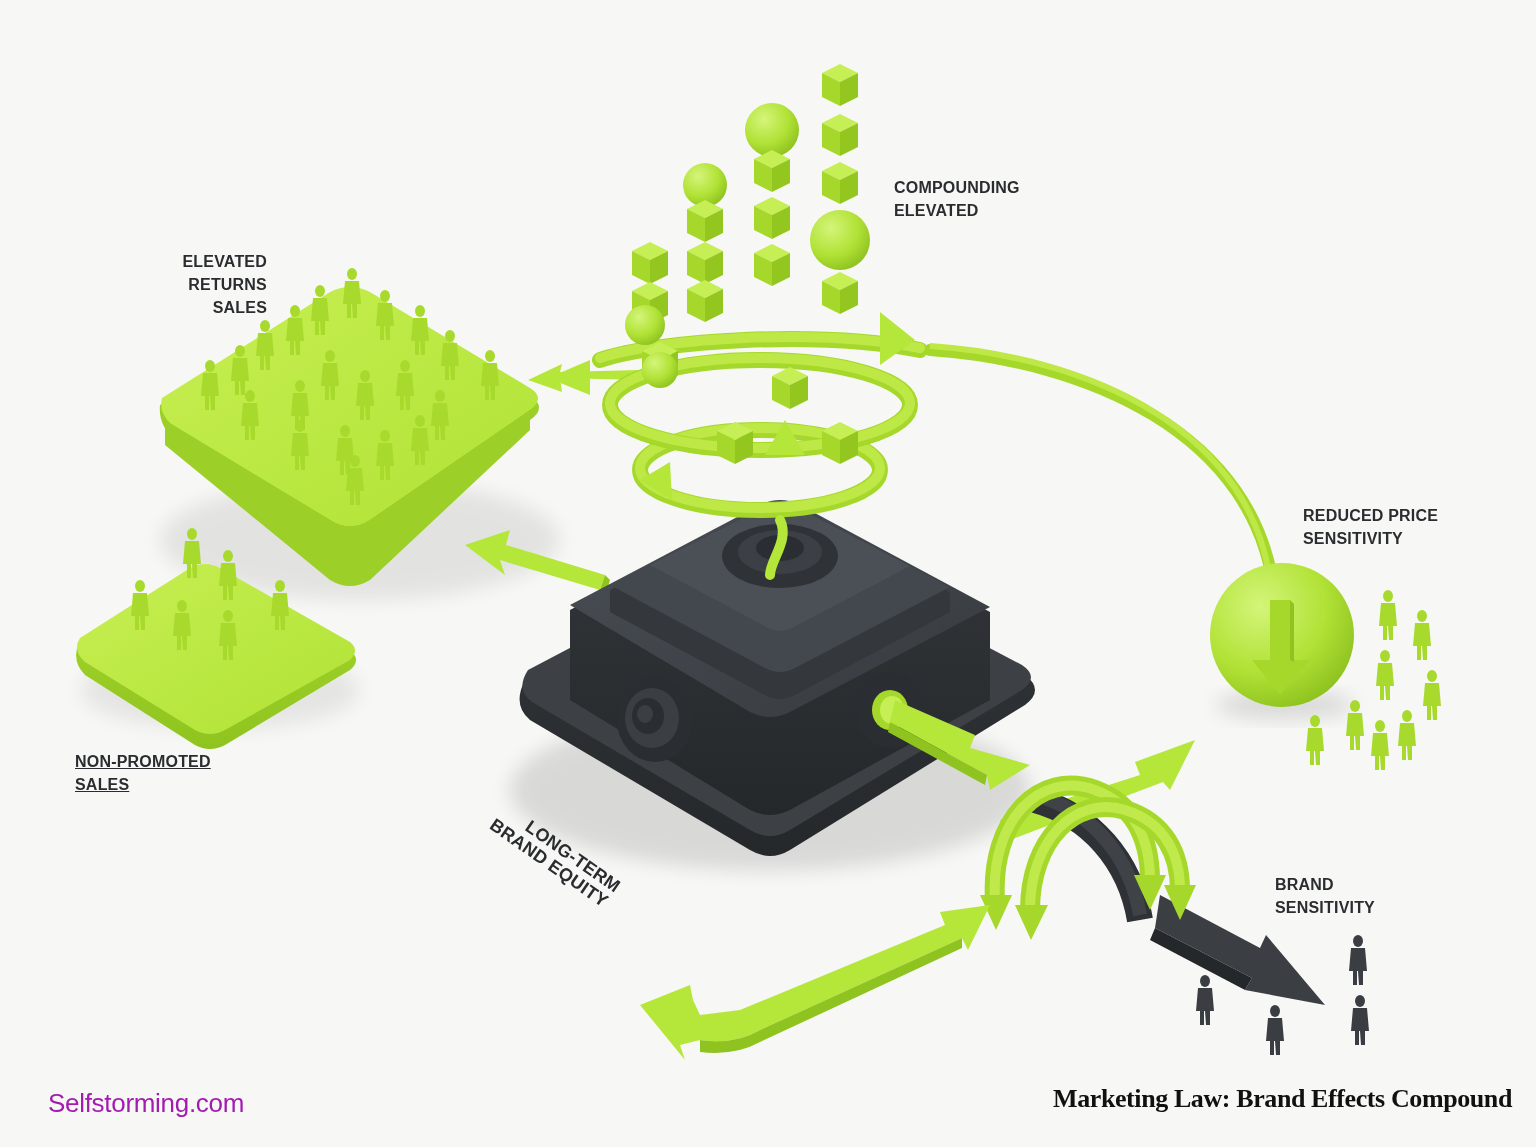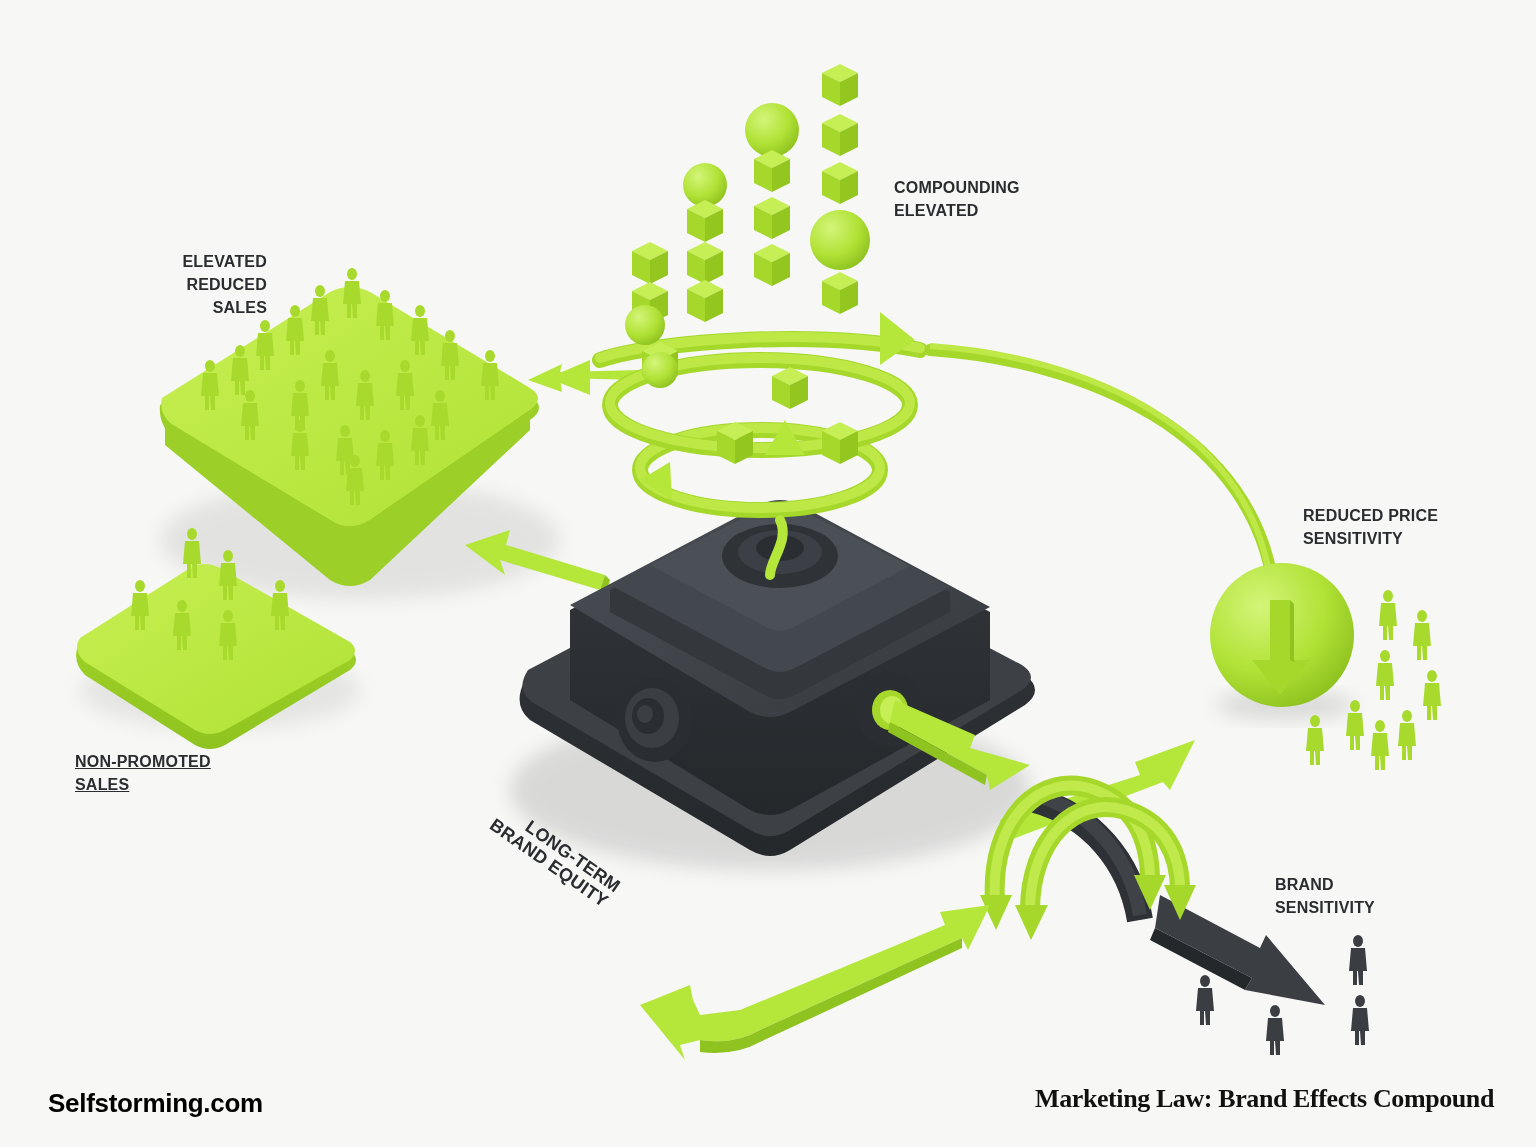--- a/index.html
+++ b/index.html
@@ -30,24 +30,24 @@
   #lbl-equity {
     left: 508px; top: 800px;
     transform: rotate(35deg);
     transform-origin: left top;
     font-size: 18px; line-height: 19px;
   }
   #lbl-equity span:first-child { padding-left: 30px; }
   #brand {
     position: absolute; left: 48px; top: 1088px;
     font-family: "Liberation Sans", "DejaVu Sans", sans-serif;
-    font-weight: 700; font-size: 26px; color: #000000; letter-spacing: -0.3px;
+    font-weight: 400; font-size: 26px; color: #a21caf; letter-spacing: -0.3px;
   }
   #title {
-    position: absolute; right: 42px; top: 1084px;
+    position: absolute; right: 24px; top: 1084px;
     font-family: "Liberation Serif", "DejaVu Serif", serif;
     font-weight: 700; font-size: 26px; color: #111; letter-spacing: -0.4px;
   }
 </style>
 </head>
 <body>
 
 <svg id="stage" viewBox="0 0 1536 1147" xmlns="http://www.w3.org/2000/svg">
   <defs>
     <linearGradient id="gTop" x1="0" y1="0" x2="1" y2="1">
@@ -270,21 +270,21 @@
   </g>
 </svg>
 
 <div class="label" id="lbl-compounding">
   <span>COMPOUNDING</span>
   <span>ELEVATED</span>
 </div>
 
 <div class="label right" id="lbl-elevated">
   <span>ELEVATED</span>
-  <span>REDUCED</span>
+  <span>RETURNS</span>
   <span>SALES</span>
 </div>
 
 <div class="label" id="lbl-reduced">
   <span>REDUCED PRICE</span>
   <span>SENSITIVITY</span>
 </div>
 
 <div class="label" id="lbl-nonpromoted">
   <span>NON-PROMOTED</span>

